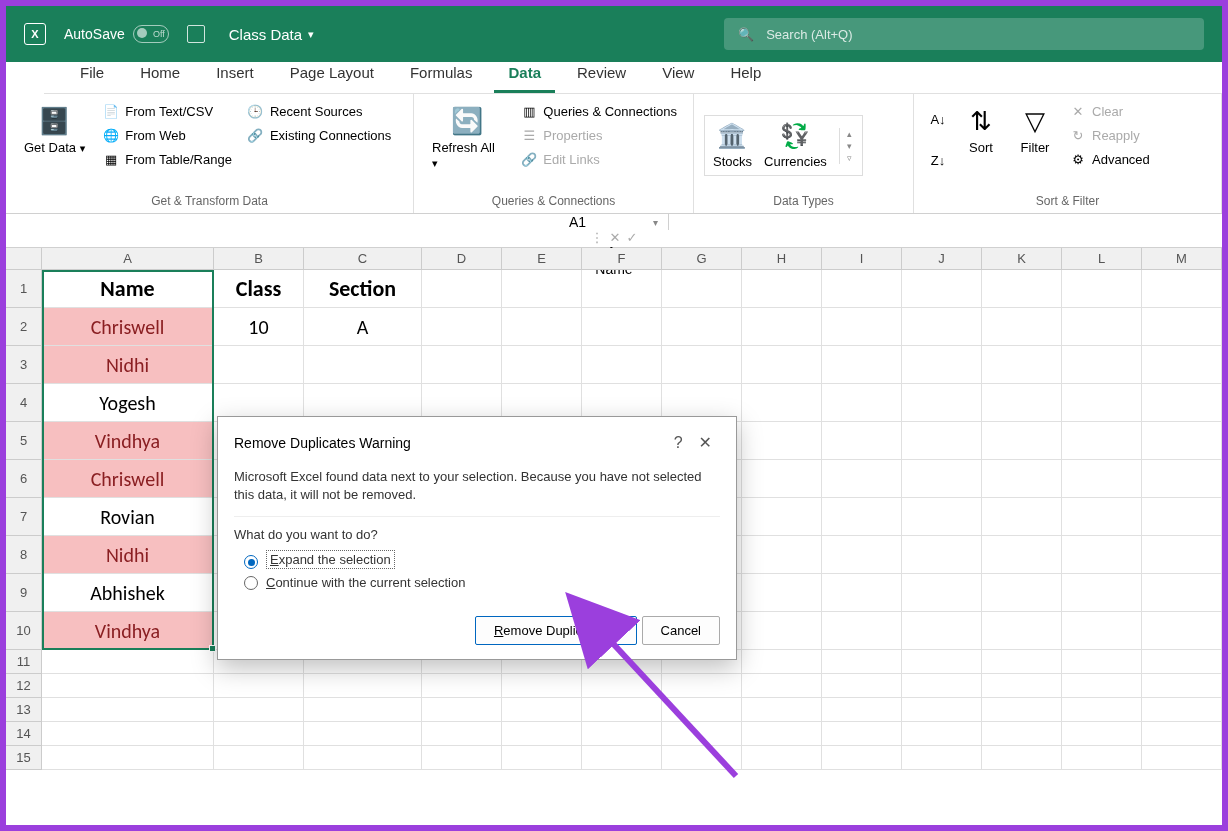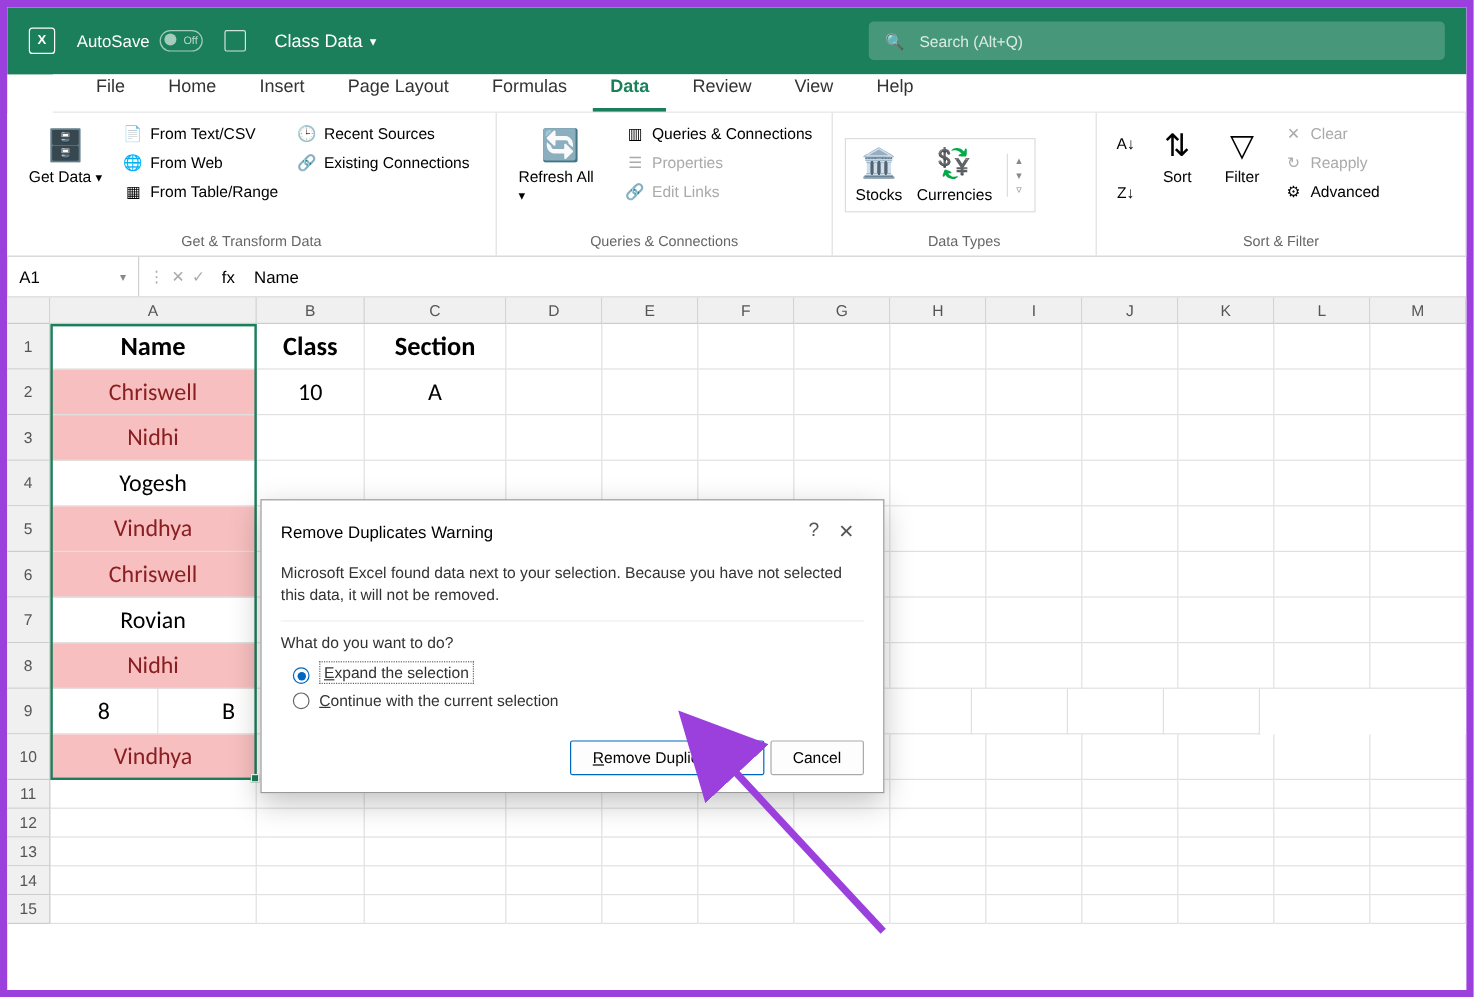--- a/index.html
+++ b/index.html
@@ -32,21 +32,21 @@
 .small-btn-list { display: flex; flex-direction: column; gap: 2px; }
 .small-btn { display: flex; align-items: center; gap: 6px; padding: 3px 6px; font-size: 13px; white-space: nowrap; }
 .small-btn.disabled { color: #aaa; }
 .small-icon { width: 16px; height: 16px; display: inline-flex; align-items: center; justify-content: center; }
 .gallery { display: flex; align-items: center; gap: 12px; border: 1px solid #ddd; padding: 6px 8px; }
 .gallery-item { display: flex; flex-direction: column; align-items: center; gap: 4px; font-size: 13px; }
 .gallery-ctrl { display: flex; flex-direction: column; border-left: 1px solid #ddd; padding-left: 4px; }
 .gallery-ctrl span { font-size: 9px; color: #888; padding: 1px 3px; }
 
 
-.formula-bar { height: 34px; display: flex; align-items: center; border-bottom: 1px solid #d0d0d0; }
+.formula-bar { height: 34px; display: flex; align-items: center; border-bottom: 1px solid #d0d0d0; flex-direction: column; }
 .name-box { width: 110px; height: 100%; border-right: 1px solid #d0d0d0; display: flex; align-items: center; padding: 0 10px; font-size: 14px; }
 .name-box-chev { margin-left: auto; font-size: 10px; color: #888; }
 .fx-btns { display: flex; align-items: center; gap: 6px; padding: 0 8px; color: #aaa; }
 .fx-label { font-size: 14px; padding: 0 6px; }
 .formula-input { flex: 1; padding: 0 10px; font-size: 14px; }
 
 
 .grid { position: relative; }
 .col-headers { display: flex; height: 22px; }
 .corner { width: 36px; background: #f0f0f0; border-right: 1px solid #ccc; border-bottom: 1px solid #ccc; }
@@ -393,20 +393,21 @@
         <div class="cell col-rest"></div>
         <div class="cell col-rest"></div>
         <div class="cell col-rest"></div>
         <div class="cell col-rest"></div>
         <div class="cell col-rest"></div>
         <div class="cell col-rest"></div>
         <div class="cell col-rest"></div>
       </div>
       <div class="row">
         <div class="row-h">9</div>
+        <div class="cell col-A ">Abhishek</div>
         <div class="cell col-B">8</div>
         <div class="cell col-C">B</div>
         <div class="cell col-rest"></div>
         <div class="cell col-rest"></div>
         <div class="cell col-rest"></div>
         <div class="cell col-rest"></div>
         <div class="cell col-rest"></div>
         <div class="cell col-rest"></div>
         <div class="cell col-rest"></div>
         <div class="cell col-rest"></div>

